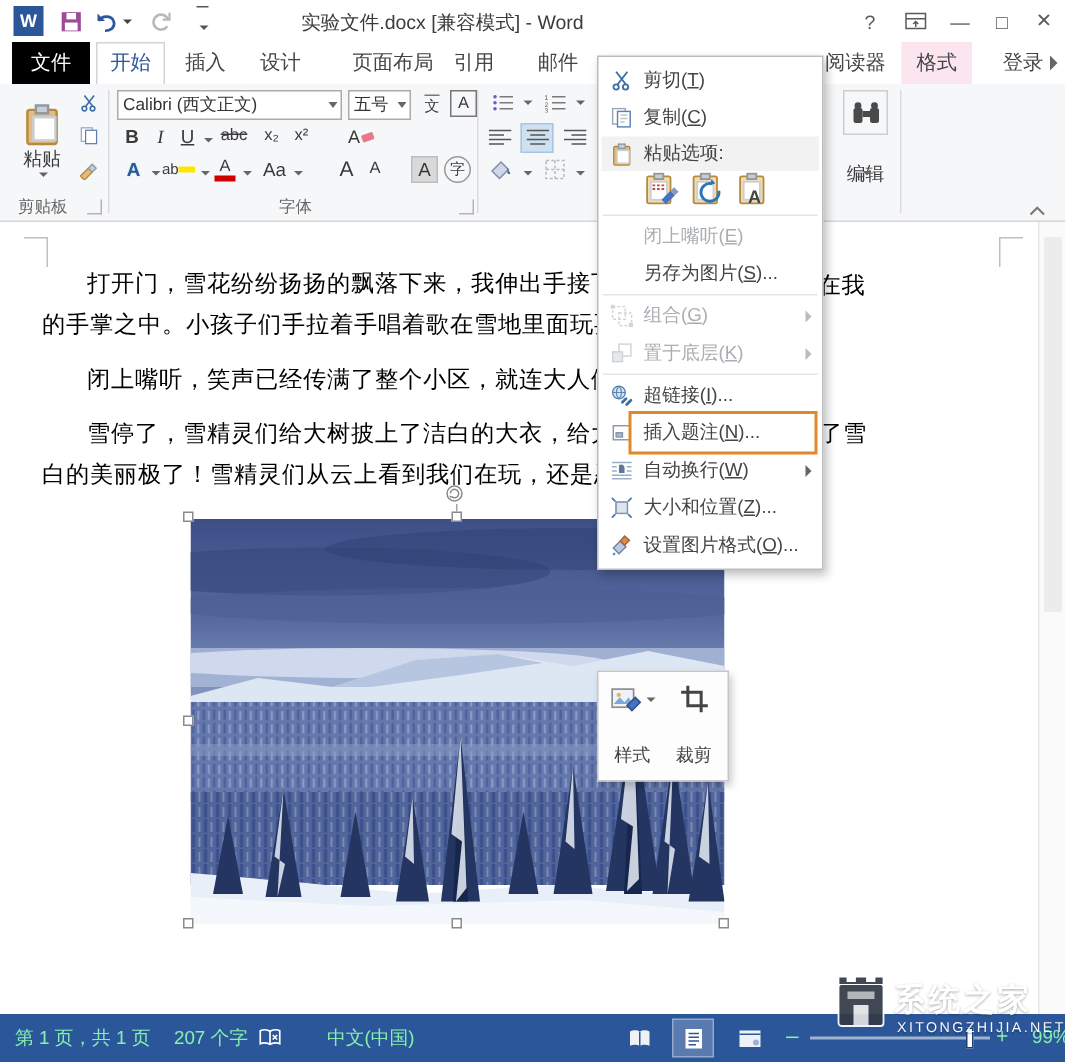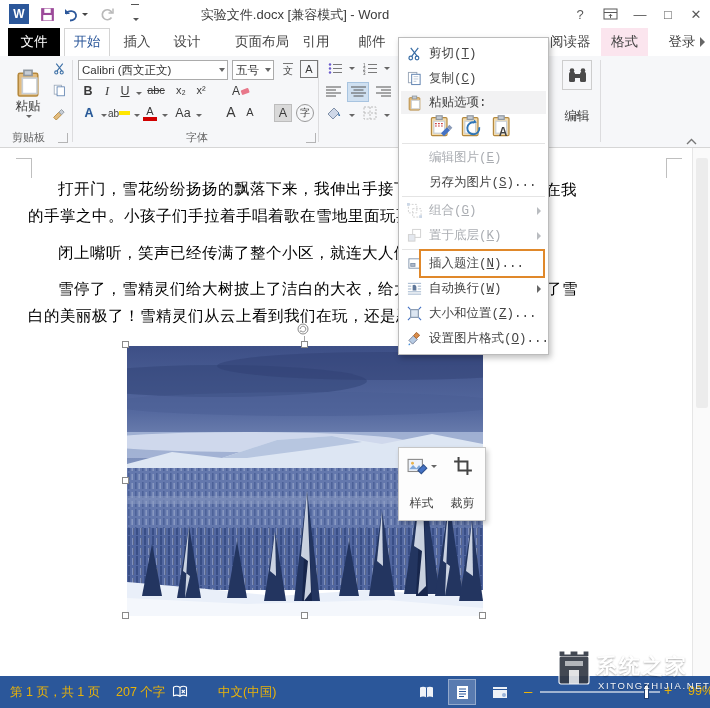--- a/index.html
+++ b/index.html
@@ -42,40 +42,40 @@
   .picwrap{position:absolute;left:125px;top:344px;width:360px;height:274px;}
   .pic{position:absolute;left:2px;top:2px;width:356px;height:270px;}
   .handle{position:absolute;width:7px;height:7px;background:#fff;border:1px solid #8a8a8a;z-index:6;}
   .rotwrap{position:absolute;left:170px;top:-22px;width:20px;height:22px;z-index:6;}
 
   
   .ctxmenu{position:absolute;left:398px;top:37px;width:151px;background:#fff;border:1px solid #bcbcbc;
            box-shadow:2px 3px 6px rgba(0,0,0,.25);z-index:50;padding:3px 0;}
   .mi{position:relative;height:25px;display:flex;align-items:center;font-size:12.5px;color:#444;cursor:default;}
   .mi .ic{width:30px;display:flex;justify-content:center;align-items:center;flex:0 0 30px;}
-  .mi .lbl{white-space:nowrap;font-family:Liberation Mono, monospace;}
+  .mi .lbl{white-space:nowrap;}
   .mi.section{height:23px;}
   .mi.section .band{position:absolute;left:2px;right:2px;top:0;bottom:0;background:#f2f2f3;}
   .mi.section .lbl,.mi.section .ic{position:relative;}
   .mi.disabled{color:#aaadb2;}
   .mi.disabled svg{opacity:.45;}
   .subarrow{margin-left:auto;margin-right:7px;border-left:4px solid #666;border-top:4px solid transparent;border-bottom:4px solid transparent;}
   .mi.disabled .subarrow{border-left-color:#b9bcc0;}
   .mrow-paste{height:28px;display:flex;align-items:center;padding-left:30px;gap:7px;}
   .msep{height:1px;background:#e4e4e4;margin:1px 3px;}
   .hotbox{position:absolute;left:20px;right:3px;top:-2px;bottom:-2px;border:2.5px solid #e0882a;pointer-events:none;}
   .mi u{text-decoration:underline;}
 
   
   .minitb{position:absolute;left:398px;top:447px;width:88px;height:74px;background:#fdfdfd;border:1px solid #c6c6c6;
           box-shadow:2px 3px 5px rgba(0,0,0,.2);z-index:50;display:flex;padding:5px 4px;gap:4px;}
   .mtb-btn{width:38px;display:flex;flex-direction:column;align-items:center;justify-content:space-between;font-size:12px;color:#444;padding:3px 0;}
 
   
-  .statusbar{position:absolute;left:0;top:676px;width:710px;height:32px;background:#2b579a;color:#eab308;font-size:12.5px;padding-left:22px;}
+  .statusbar{position:absolute;left:0;top:676px;width:710px;height:32px;background:#2b579a;color:#86efac;font-size:12.5px;padding-left:22px;}
   .sb-item{position:absolute;top:8px;white-space:nowrap;}
   .sb-btn{position:absolute;top:3px;width:28px;height:26px;display:flex;align-items:center;justify-content:center;}
   .sb-btn.active{background:rgba(255,255,255,.22);border:1px solid rgba(255,255,255,.35);}
   .zoomline{position:absolute;top:15px;height:2px;background:rgba(255,255,255,.55);}
   .zoomthumb{position:absolute;top:9px;width:5px;height:14px;background:#fff;border:1px solid #1e3f73;}
 
   
   .watermark{position:absolute;right:2px;bottom:4px;width:152px;height:60px;z-index:60;opacity:.93;pointer-events:none;}
   .wm-title{position:absolute;left:40px;top:8px;font-size:21px;font-weight:bold;color:#fff;letter-spacing:2px;
             text-shadow:0 1px 2px rgba(0,0,0,.35);white-space:nowrap;}
@@ -447,21 +447,21 @@
             <rect x="6" y="1.5" width="5" height="3" fill="#c6cdd6" stroke="#8f979f"></rect>
             <rect x="4" y="6" width="9" height="10" fill="#fff" stroke="#c9cfd6"></rect>
             <text x="10" y="18" font-size="10" font-weight="bold" fill="#444" text-anchor="middle">A</text>
           </svg></span>
     </div>
 
     <div class="msep"></div>
 
     <div class="mi disabled">
       <span class="ic"></span>
-      <span class="lbl"><span>编辑图片(</span><u>E</u><span>)</span></span>
+      <span class="lbl"><span>闭上嘴听(</span><u>E</u><span>)</span></span>
     </div>
 
     <div class="mi">
       <span class="ic"></span>
       <span class="lbl"><span>另存为图片(</span><u>S</u><span>)...</span></span>
     </div>
 
 
     <div class="msep"></div>
 
@@ -485,20 +485,31 @@
             <rect x="6" y="1.5" width="8.5" height="8.5" fill="#fff" stroke="#9a9a9a"></rect>
             <rect x="1.5" y="7" width="7" height="7" fill="#c5cedd" stroke="#9a9a9a"></rect>
           </svg>
         </span>
       <span class="lbl"><span>置于底层(</span><u>K</u><span>)</span></span>
       <span class="subarrow"></span>
     </div>
 
     <div class="msep"></div>
 
+    <div class="mi">
+      <span class="ic">
+          <svg width="15" height="15" viewBox="0 0 16 16">
+            <circle cx="6" cy="6" r="4.5" fill="#d6e4f5" stroke="#5b84b1"></circle>
+            <path d="M1.5 6h9M6 1.5c-2.5 2.5-2.5 6.5 0 9M6 1.5c2.5 2.5 2.5 6.5 0 9" fill="none" stroke="#5b84b1" stroke-width=".8"></path>
+            <path d="M8.5 13l2.5-2.5M11.5 14.5L14.5 11.5" stroke="#3a6ea5" stroke-width="2" stroke-linecap="round"></path>
+            <path d="M9.5 14.2l4.5-4.5" stroke="#fff" stroke-width=".8"></path>
+          </svg>
+        </span>
+      <span class="lbl"><span>超链接(</span><u>I</u><span>)...</span></span>
+    </div>
 
     <div class="mi">
       <span class="ic">
           <svg width="15" height="15" viewBox="0 0 16 16">
             <rect x="2" y="3" width="12" height="10" fill="#fff" stroke="#8496ad"></rect>
             <rect x="4" y="8" width="4.5" height="3" fill="#aeb8c8" stroke="#8496ad"></rect>
           </svg>
         </span>
       <span class="lbl"><span>插入题注(</span><u>N</u><span>)...</span></span>
       <span class="hotbox"></span>

